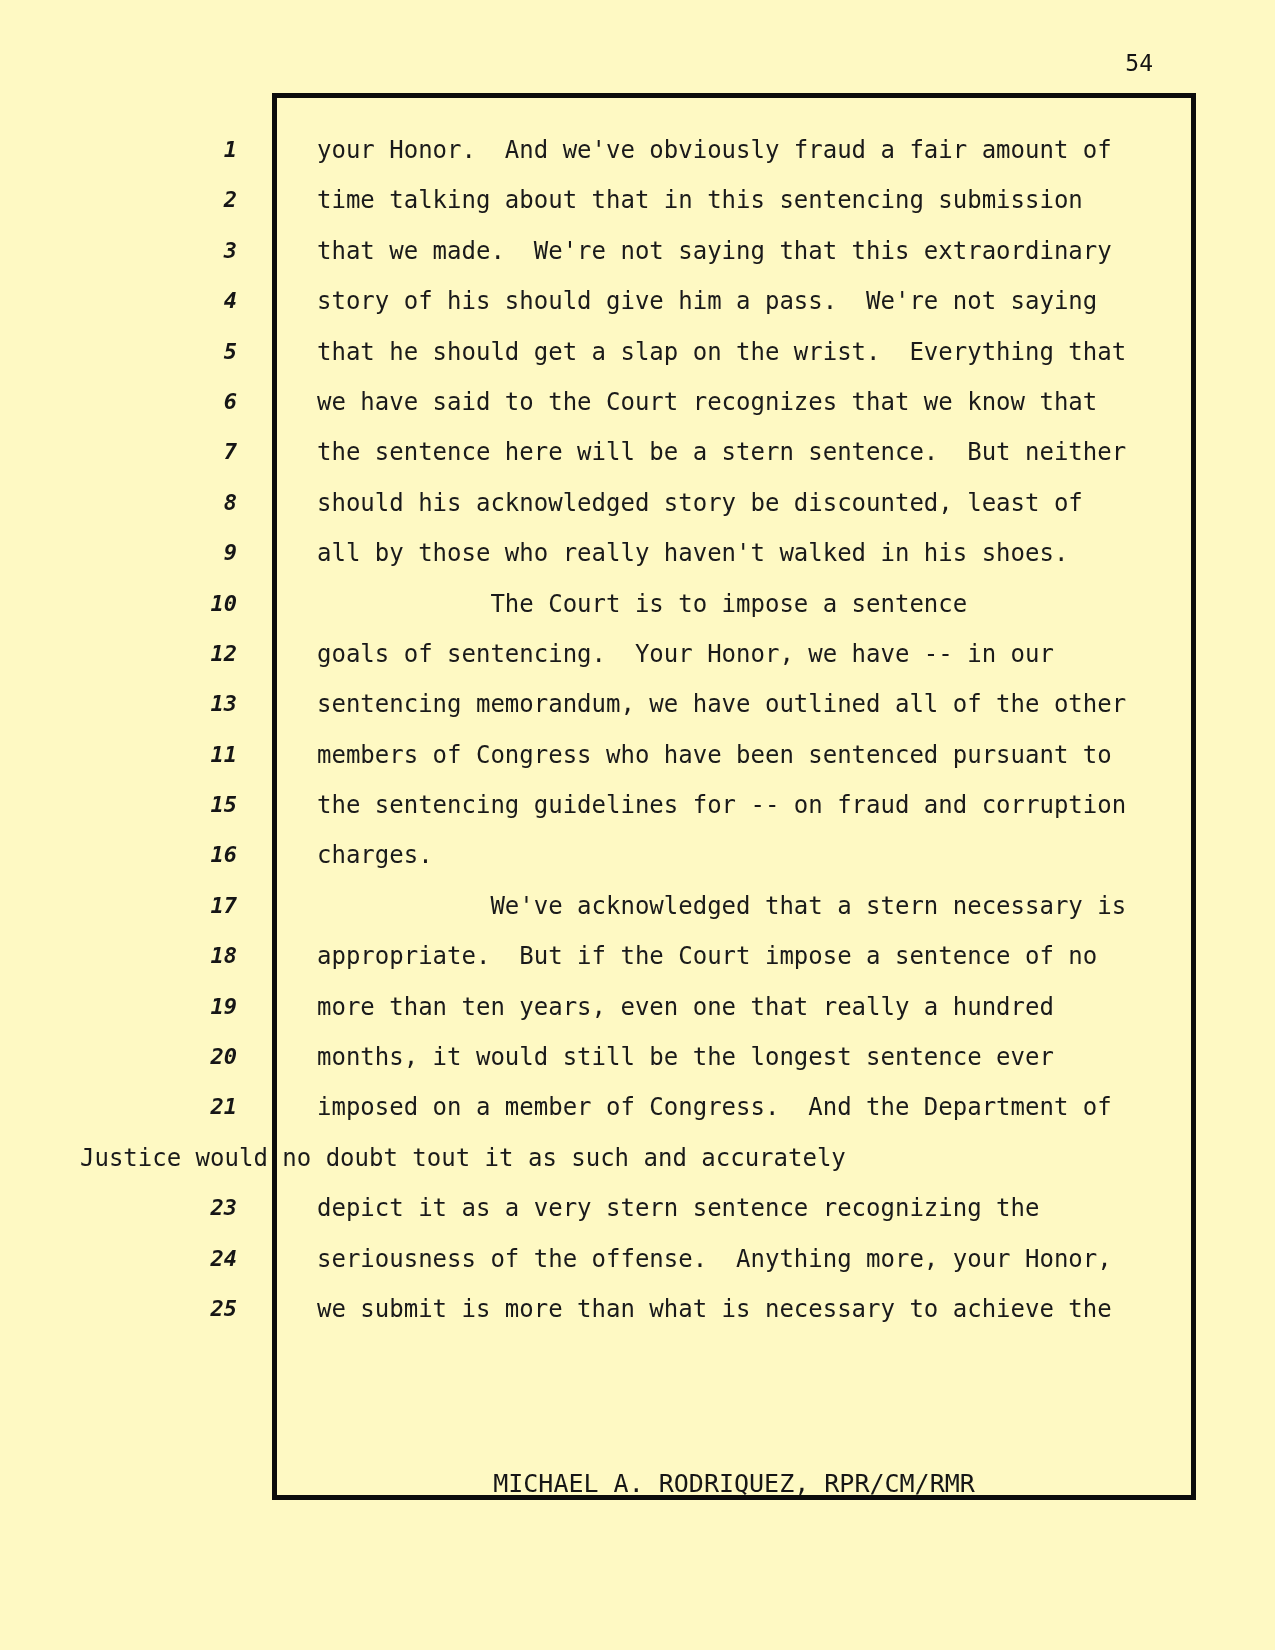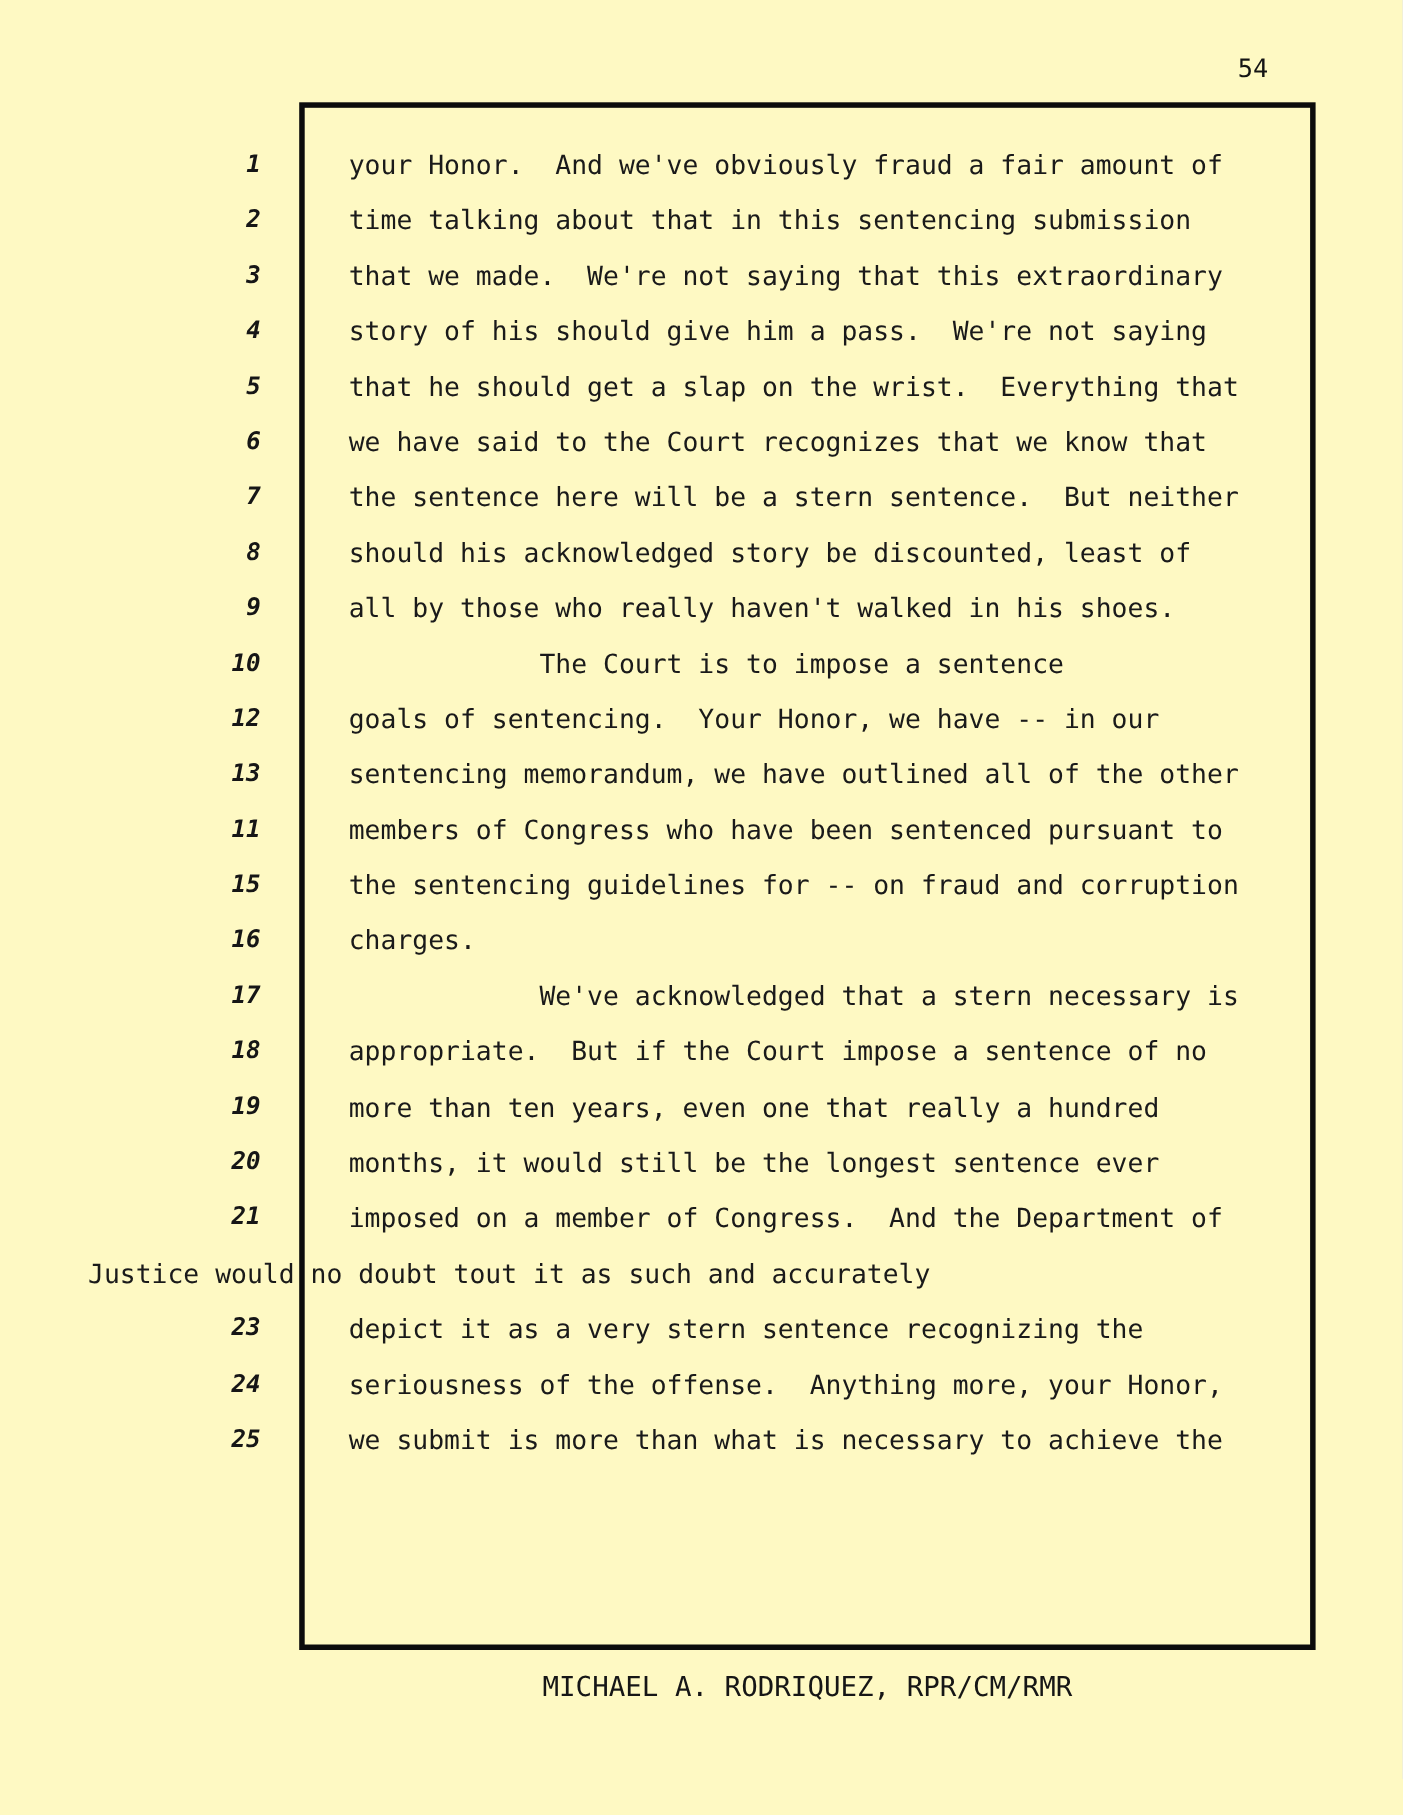--- a/index.html
+++ b/index.html
@@ -61,21 +61,21 @@
   .row .txt {
     padding-left: 80px;
     font-size: 24px;
     line-height: 50.4px;
     white-space: pre;
     letter-spacing: 0;
     color: #1a1a1a;
   }
   .reporter-footer {
     position: absolute;
-    top: 1519px;
+    top: 1469px;
     left: 272px;
     width: 924px;
     text-align: center;
     font-size: 25px;
     line-height: 1.2;
     color: #161616;
   }
 </style>
 </head>
 <body>

